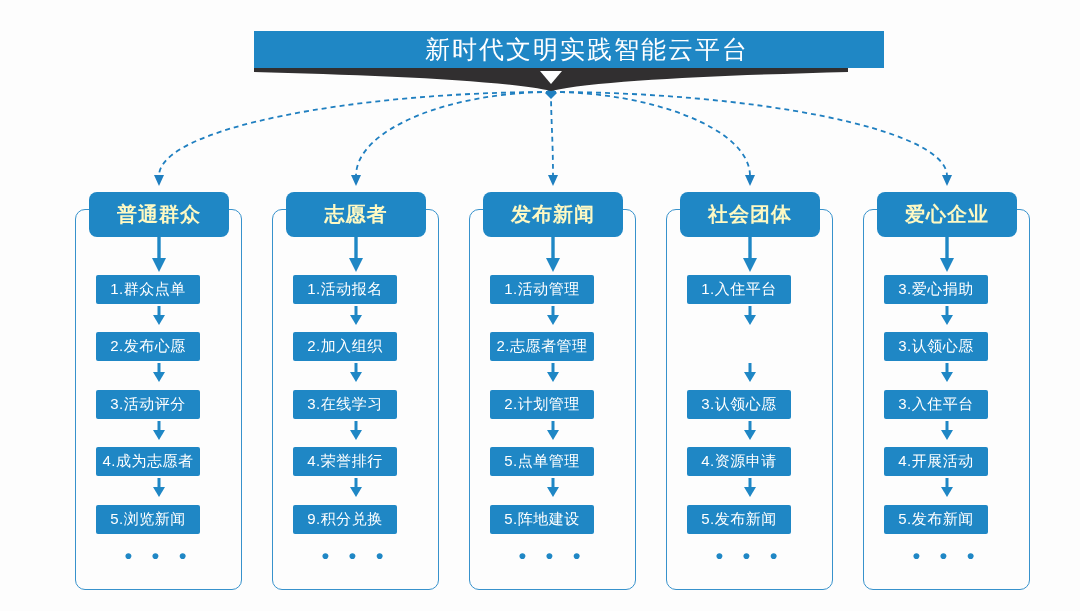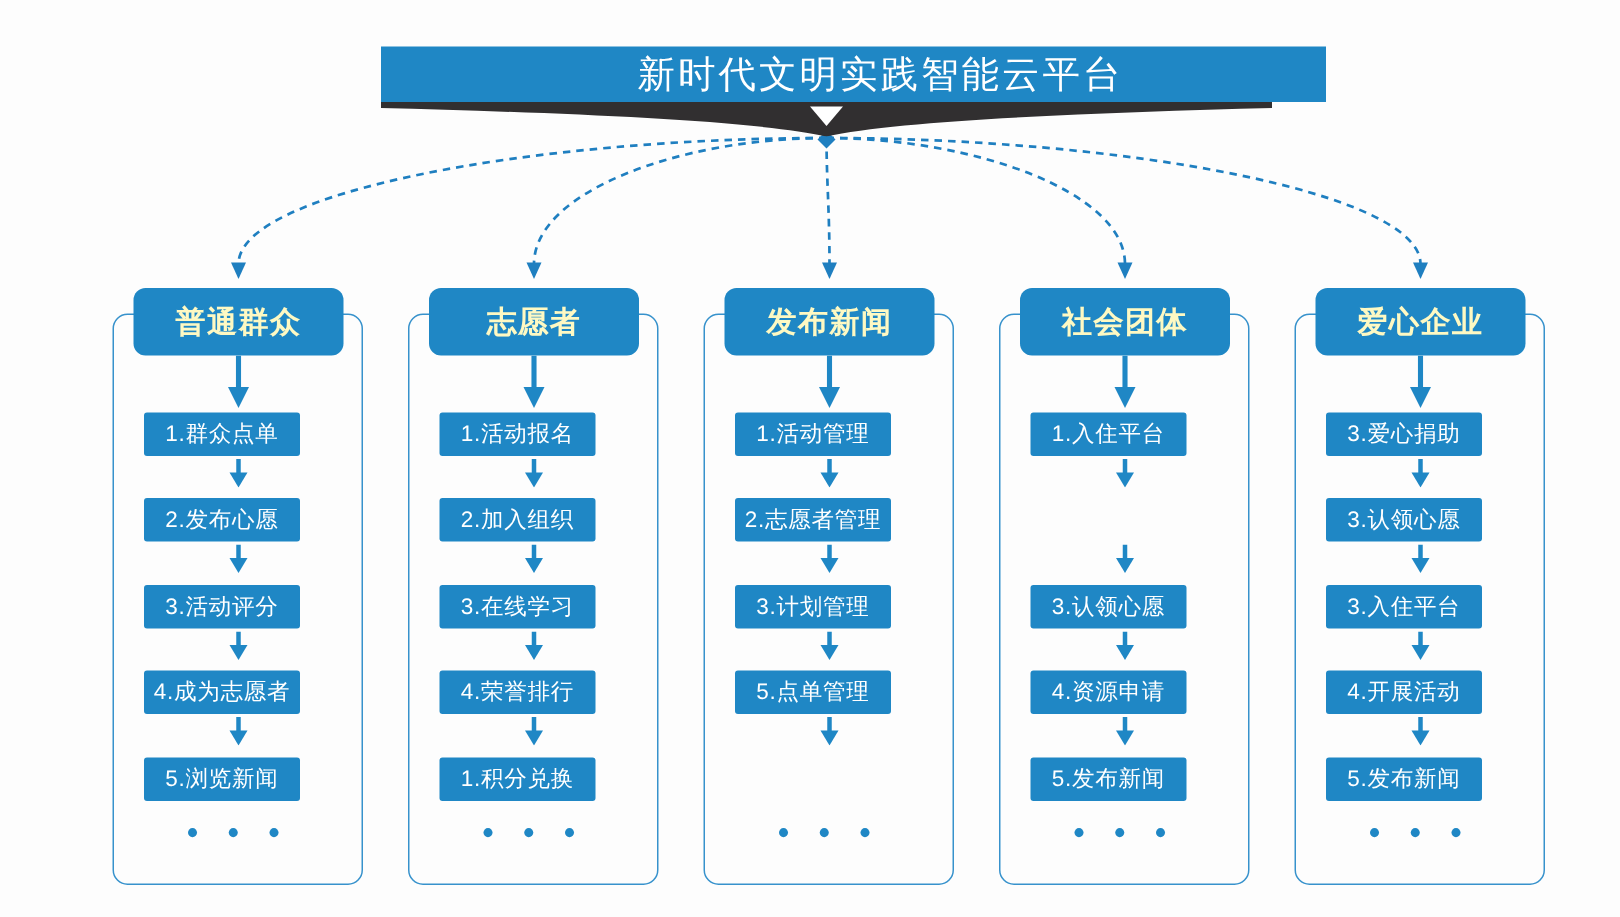--- a/index.html
+++ b/index.html
@@ -125,51 +125,52 @@
     <div class="step s2">3.在线学习</div>
     <svg class="varrow a2" width="14" height="19" viewBox="0 0 14 19">
         <path d="M7,0 V10" stroke="#1f87c5" stroke-width="3" fill="none"></path>
         <path d="M1,9 L13,9 L7,19 Z" fill="#1f87c5"></path>
       </svg>
     <div class="step s3">4.荣誉排行</div>
     <svg class="varrow a3" width="14" height="19" viewBox="0 0 14 19">
         <path d="M7,0 V10" stroke="#1f87c5" stroke-width="3" fill="none"></path>
         <path d="M1,9 L13,9 L7,19 Z" fill="#1f87c5"></path>
       </svg>
-    <div class="step s4">1.积分兑换</div>
+    <div class="step s4">9.积分兑换</div>
     <div class="dots">• • •</div>
   </div>
 
   <div class="column c2">
     <div class="col-frame"></div>
     <div class="col-header">发布新闻</div>
     <svg class="varrow long" width="16" height="35" viewBox="0 0 16 35">
         <path d="M8,0 V22" stroke="#1f87c5" stroke-width="3.4" fill="none"></path>
         <path d="M1,21 L15,21 L8,35 Z" fill="#1f87c5"></path>
       </svg>
     <div class="step s0">1.活动管理</div>
     <svg class="varrow a0" width="14" height="19" viewBox="0 0 14 19">
         <path d="M7,0 V10" stroke="#1f87c5" stroke-width="3" fill="none"></path>
         <path d="M1,9 L13,9 L7,19 Z" fill="#1f87c5"></path>
       </svg>
     <div class="step s1">2.志愿者管理</div>
     <svg class="varrow a1" width="14" height="19" viewBox="0 0 14 19">
         <path d="M7,0 V10" stroke="#1f87c5" stroke-width="3" fill="none"></path>
         <path d="M1,9 L13,9 L7,19 Z" fill="#1f87c5"></path>
       </svg>
-    <div class="step s2">3.计划管理</div>
+    <div class="step s2">2.计划管理</div>
     <svg class="varrow a2" width="14" height="19" viewBox="0 0 14 19">
         <path d="M7,0 V10" stroke="#1f87c5" stroke-width="3" fill="none"></path>
         <path d="M1,9 L13,9 L7,19 Z" fill="#1f87c5"></path>
       </svg>
     <div class="step s3">5.点单管理</div>
     <svg class="varrow a3" width="14" height="19" viewBox="0 0 14 19">
         <path d="M7,0 V10" stroke="#1f87c5" stroke-width="3" fill="none"></path>
         <path d="M1,9 L13,9 L7,19 Z" fill="#1f87c5"></path>
       </svg>
+    <div class="step s4">5.阵地建设</div>
     <div class="dots">• • •</div>
   </div>
 
   <div class="column c3">
     <div class="col-frame"></div>
     <div class="col-header">社会团体</div>
     <svg class="varrow long" width="16" height="35" viewBox="0 0 16 35">
         <path d="M8,0 V22" stroke="#1f87c5" stroke-width="3.4" fill="none"></path>
         <path d="M1,21 L15,21 L8,35 Z" fill="#1f87c5"></path>
       </svg>

